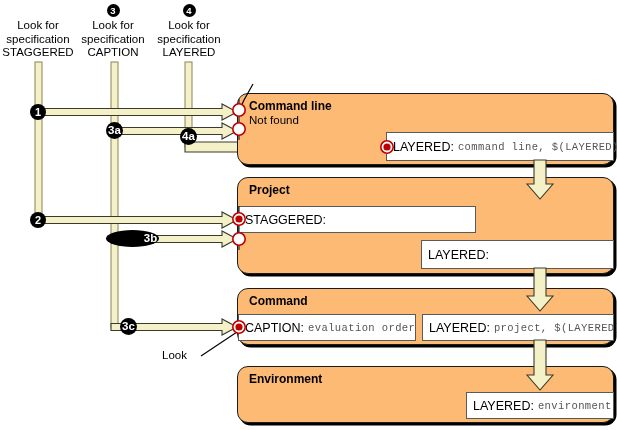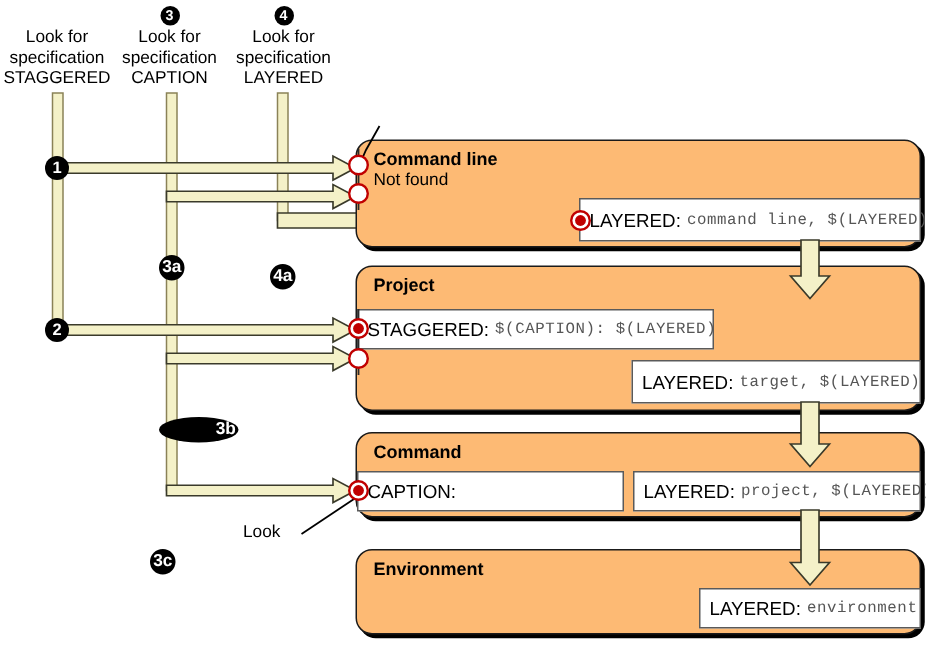--- a/index.html
+++ b/index.html
@@ -38,21 +38,21 @@
   .sbadge{
     position:absolute;
     border-radius:50%;
     background:#000;color:#fff;
     text-align:center;
     font-weight:bold;
     font-family:"Liberation Sans", sans-serif;
     z-index:30;
   }
   .sbadge.n1{width:16px;height:16px;line-height:16px;font-size:11px;}
-  .sbadge.n2{width:17px;height:17px;line-height:17px;font-size:11.5px;margin-top:48px;}
+  .sbadge.n2{width:17px;height:17px;line-height:17px;font-size:11.5px;}
 
   
   .panel{
     position:absolute;
     background:#fdba74;
     border:1.6px solid #1a1a1a;
     border-radius:11px;
     box-shadow:2.5px 2.5px 0 0 #000;
     box-sizing:border-box;
     z-index:10;
@@ -172,34 +172,33 @@
       <span class="sep">:</span>
     <span class="v">command line, $(LAYERED)</span>
   </div>
 
   <div class="panel" style="left:237px;top:177px;width:377px;height:97px;">
     <div class="panel-title">Project</div>
   </div>
   <div class="prop" style="left:238px;top:206px;width:238px;height:27px;">
     <span class="k">STAGGERED</span>
       <span class="sep">:</span>
-    <span class="v">$(CAPTION): $(LAYERED)</span>
   </div>
   <div class="prop" style="left:421px;top:240px;width:193px;height:29px;">
     <span class="k">LAYERED</span>
       <span class="sep">:</span>
-    <span class="v">target, $(LAYERED)</span>
   </div>
 
   <div class="panel" style="left:237px;top:288px;width:377px;height:57px;">
     <div class="panel-title">Command</div>
   </div>
   <div class="prop" style="left:238px;top:314px;width:178px;height:27px;">
     <span class="k">CAPTION</span>
       <span class="sep">:</span>
+    <span class="v">evaluation order</span>
   </div>
   <div class="prop" style="left:422px;top:314px;width:192px;height:27px;">
     <span class="k">LAYERED</span>
       <span class="sep">:</span>
     <span class="v">project, $(LAYERED)</span>
   </div>
 
   <div class="panel" style="left:237px;top:366px;width:377px;height:57px;">
     <div class="panel-title">Environment</div>
   </div>
@@ -243,18 +242,18 @@
 
     <circle cx="239" cy="327" r="6.2" fill="#ffffff" stroke="#c00000" stroke-width="1.6"></circle>
     <circle cx="239" cy="327" r="3.6" fill="#c00000"></circle>
   </svg>
 
   <div class="sbadge n1" style="left:30px;top:104px;">1</div>
   <div class="sbadge n2" style="left:106px;top:122px;">3a</div>
   <div class="sbadge n2" style="left:180px;top:128px;">4a</div>
   <div class="sbadge n1" style="left:30px;top:212px;">2</div>
   <div class="sbadge n2" style="left:106px;top:230px;padding-left:36px;">3b</div>
-  <div class="sbadge n2" style="left:100px;top:318px;">3c</div>
+  <div class="sbadge n2" style="left:120px;top:318px;">3c</div>
 
   <div class="anno" style="left:249px;top:86px;margin-top:28px;">Not found</div>
   <div class="anno" style="left:162px;top:349px;">Look</div>
 
 </div>
 
 </body></html>

